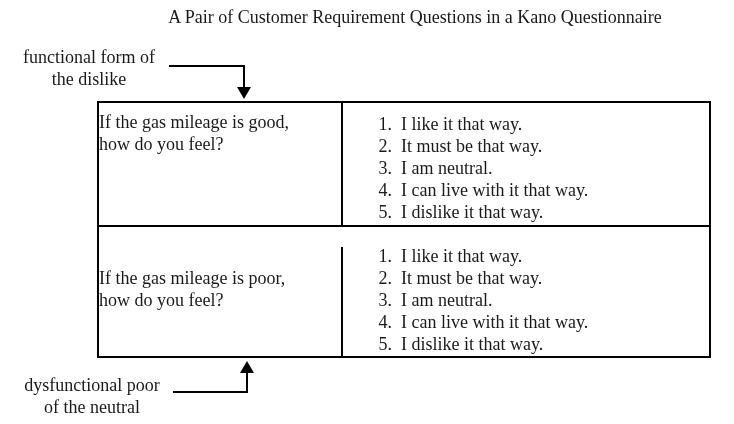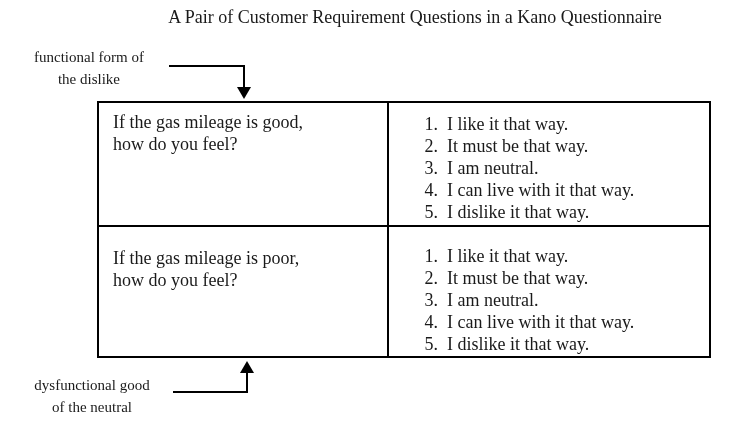--- a/index.html
+++ b/index.html
@@ -18,21 +18,21 @@
     left: 0; top: 6px; width: 734px;
     text-align: center;
     font-size: 18px;
     line-height: 22px;
     white-space: nowrap;
     padding-left: 48px;
   }
 
   .anno-label {
     position: absolute;
-    font-size: 15px;
+    font-size: 18px;
     line-height: 22px;
     text-align: center;
   }
   .anno-label .l1 { white-space: nowrap; }
   .anno-label .l2 { white-space: nowrap; }
   #functional-label { left: 8px; top: 46px; width: 162px; }
   #dysfunctional-label { left: 8px; top: 374px; width: 168px; }
 
   .arrows {
     position: absolute; left: 0; top: 0;
@@ -49,27 +49,26 @@
     display: flex;
     flex-direction: column;
     background: #ffffff;
   }
   .t-row { display: flex; box-sizing: border-box; }
   .t-row.r1 { height: 124px; border-bottom: 2px solid #000000; }
   .t-row.r2 { height: 129px; }
 
   .cell { box-sizing: border-box; font-size: 18px; }
   .cell.q {
-    width: 290px;
+    width: 244px;
     border-right: 2px solid #000000;
-    padding-left: 14px;
     line-height: 22px;
   }
   .r1 .cell.q { padding-top: 8px; }
-  .r2 .cell.q { padding-top: 20px; }
+  .r2 .cell.q { padding-top: 20px; margin-top: 20px; }
   .cell.opts { flex: 1; padding-left: 34px; }
   .r1 .cell.opts { padding-top: 10px; }
   .r2 .cell.opts { padding-top: 18px; }
 
   .opt { display: flex; line-height: 22px; }
   .opt .num {
     width: 15px;
     text-align: right;
     margin-right: 9px;
     flex: none;
@@ -154,17 +153,17 @@
         <div class="opt">
           <span class="num">5.</span>
           <span>I dislike it that way.</span>
         </div>
       </div>
     </div>
 
   </div>
 
   <div class="anno-label" id="dysfunctional-label">
-    <div class="l1">dysfunctional good</div>
+    <div class="l1">dysfunctional poor</div>
     <div class="l2">of the neutral</div>
   </div>
 
 </div>
 
 </body></html>

